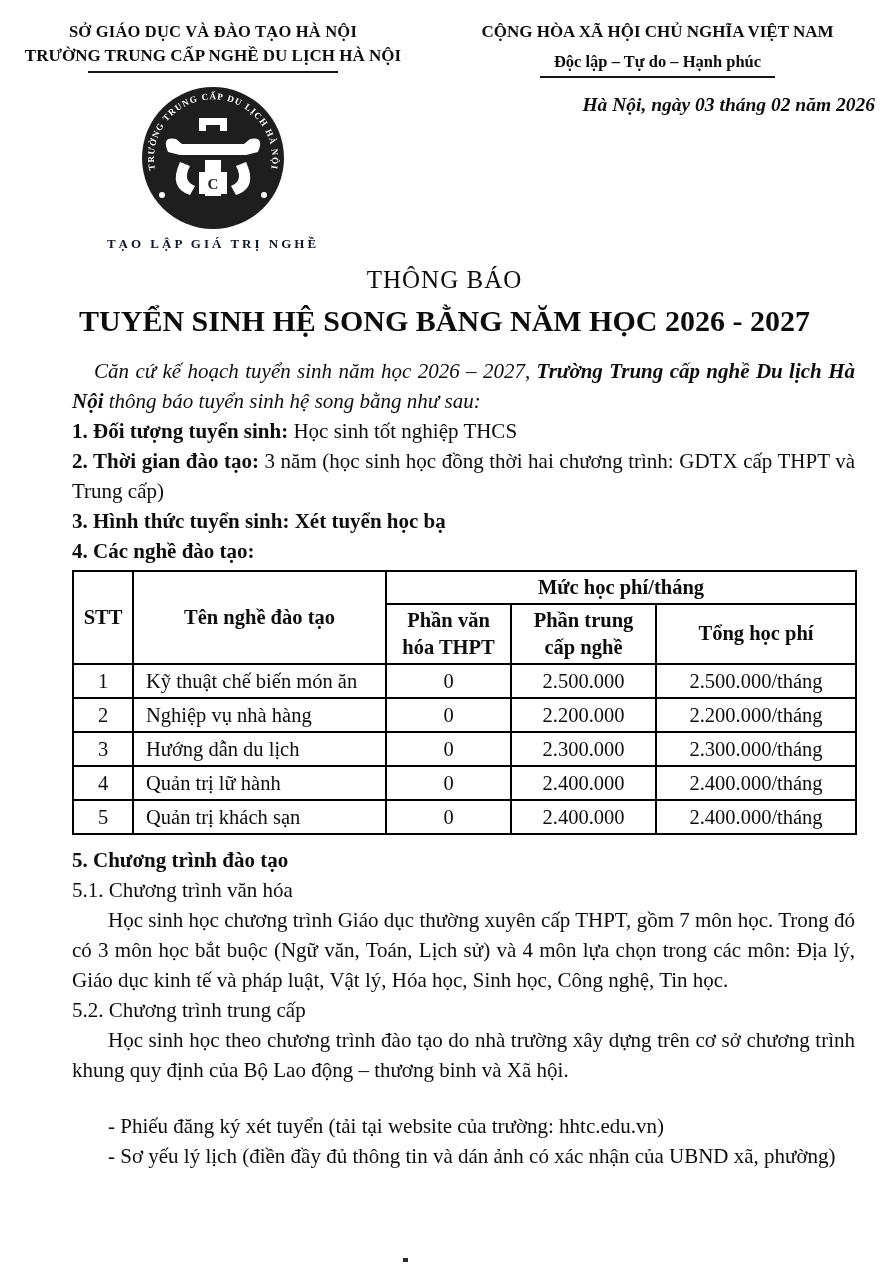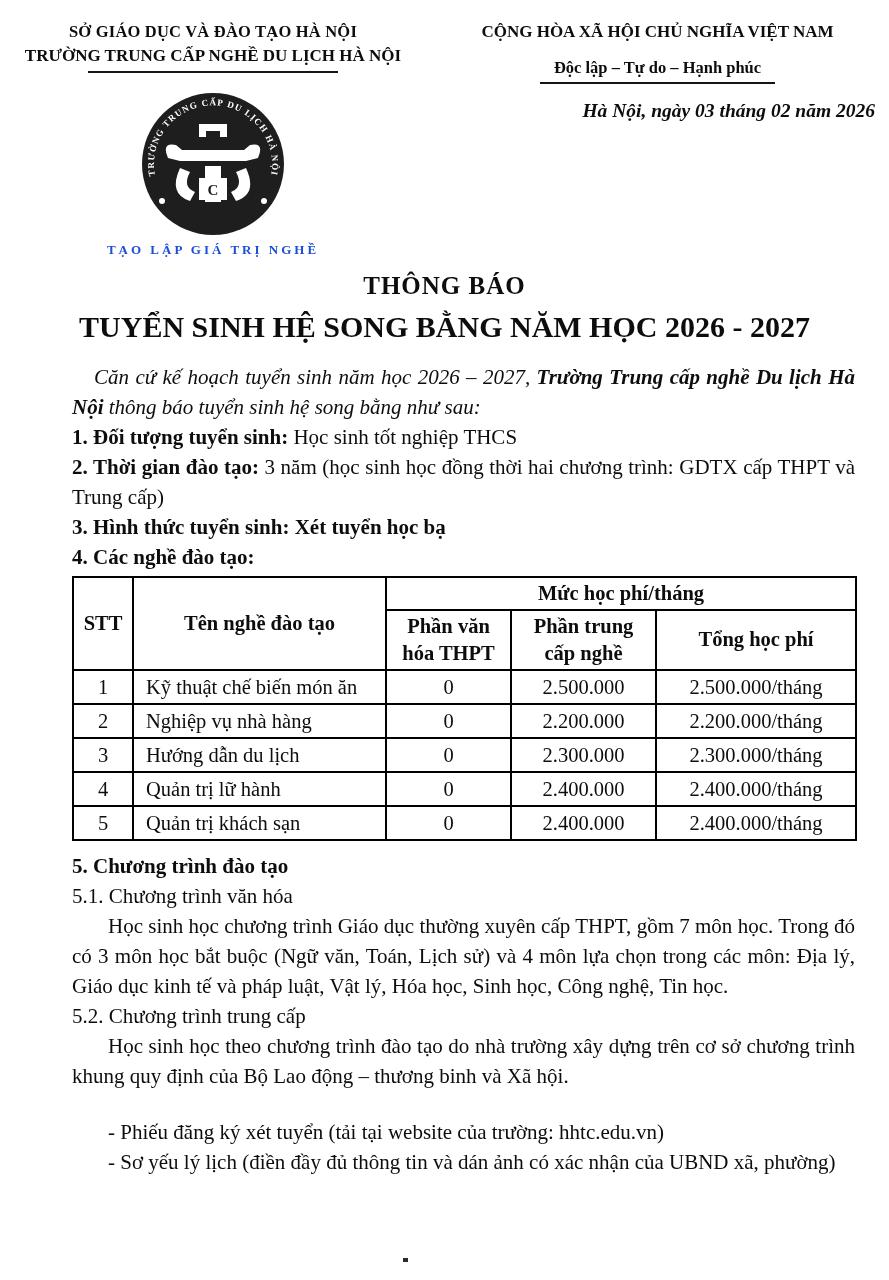--- a/index.html
+++ b/index.html
@@ -9,32 +9,32 @@
     overflow:hidden;
   }
   p{margin:0;}
   
   .header-top{display:flex;padding-top:20px;}
   .hleft{width:426px;text-align:center;line-height:1.4;}
   .hleft .l1{font-size:16.5px;font-weight:700;letter-spacing:.2px;}
   .hleft .l2{font-size:17px;font-weight:700;margin-top:1px;}
   .hright{flex:1;text-align:center;line-height:1.4;}
   .hright .l1{font-size:17px;font-weight:700;}
-  .hright .l2{font-size:16.5px;font-weight:700;margin-top:12px;}
+  .hright .l2{font-size:16.5px;font-weight:700;margin-top:6px;}
   .rule{border-bottom:2px solid #151515;margin:3px auto 0;height:0;}
   .rule-left{width:250px;}
   .rule-right{width:235px;}
   .header-mid{display:flex;margin-top:4px;}
   .logo-col{width:426px;display:flex;flex-direction:column;align-items:center;}
-  .logo-tagline{font-size:13px;font-weight:700;letter-spacing:3px;margin-top:2px;color:#1d4ed8;}
+  .logo-tagline{font-size:13px;font-weight:700;letter-spacing:3px;margin-top:2px;color:#0f172a;}
   .date-col{flex:1;text-align:right;padding:12px 14px 0 0;
     font-style:italic;font-weight:700;font-size:19.5px;}
   
   .title{text-align:center;margin-top:10px;line-height:1.4;}
-  .t1{font-size:25px;font-weight:700;letter-spacing:1px;}
+  .t1{font-size:25px;font-weight:400;letter-spacing:1px;}
   .t2{font-size:30px;font-weight:700;margin-top:3px;}
   
   .content{padding:14px 34px 0 72px;font-size:21px;line-height:30px;text-align:justify;}
   .intro{font-style:italic;text-indent:22px;}
   .intro .school{font-weight:700;}
   .item b{font-weight:700;}
   .para{text-indent:36px;}
   .sec-heading{font-weight:700;}
   .gap{height:26px;}
   

